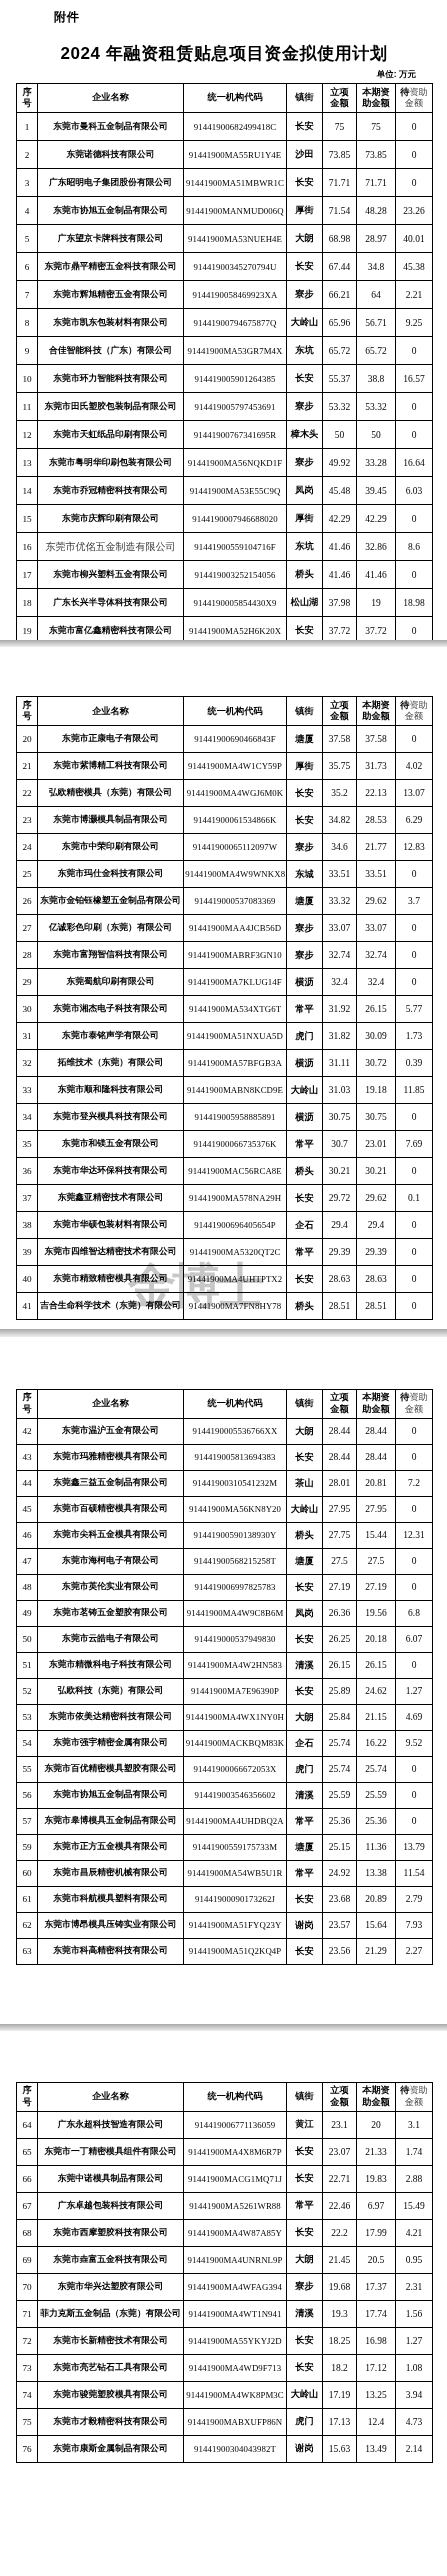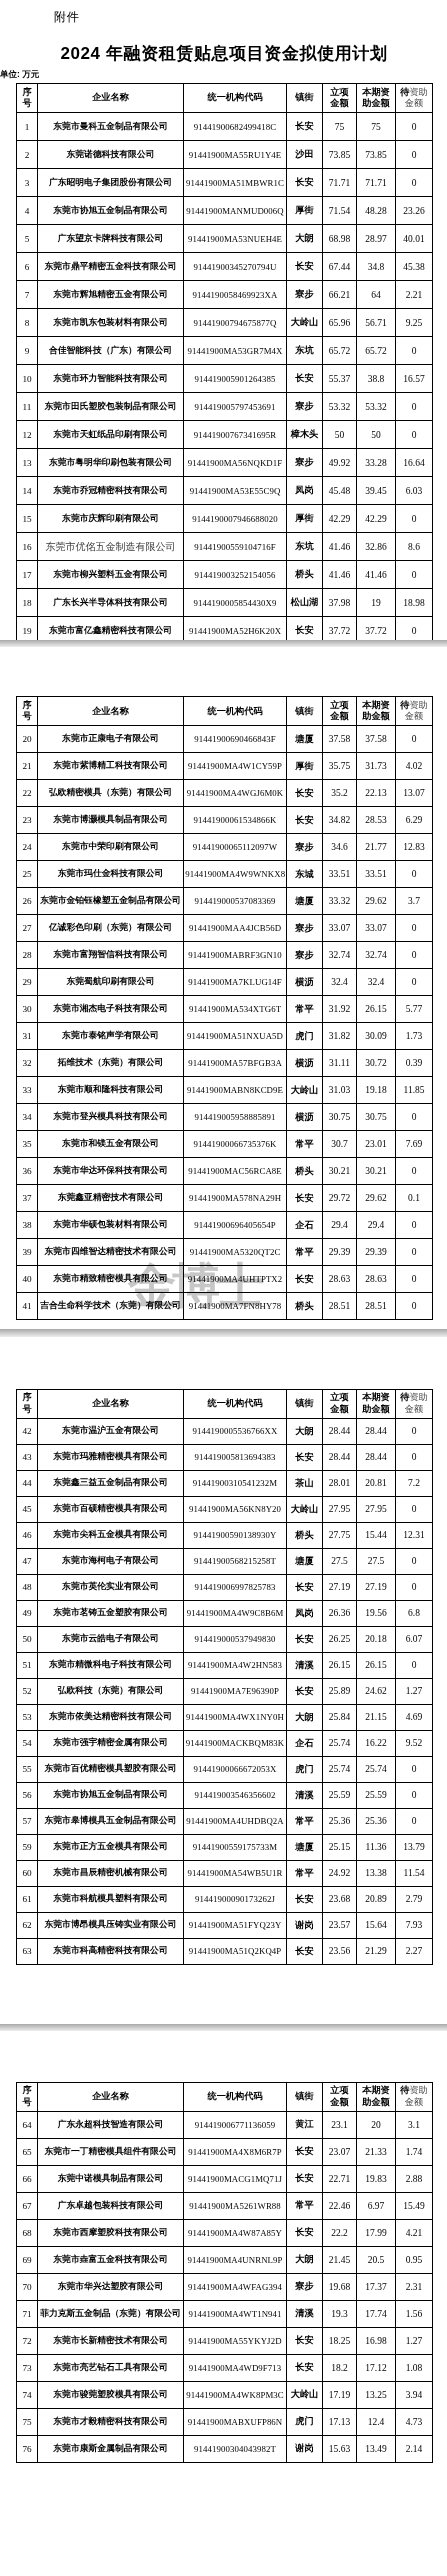--- a/index.html
+++ b/index.html
@@ -8,23 +8,23 @@
   .doc{width:448px;}
   .page{position:relative;background:#fff;overflow:hidden;}
   .page-sep{height:7.3px;background:linear-gradient(180deg,#a8a8a8 0%,#c9c9c9 45%,#ededed 100%);}
 
   
   .p1{height:640px;}
   .p2{height:682px;}
   .p3{height:687px;}
   .p4{height:546px;}
 
-  .attachment{font-size:12.2px;font-weight:400;margin:8.5px 0 0 54px;letter-spacing:0.6px;}
+  .attachment{font-size:12.2px;font-weight:700;margin:8.5px 0 0 54px;letter-spacing:0.6px;}
   .doc-title{font-size:17px;font-weight:700;text-align:center;margin-top:16px;letter-spacing:0.6px;}
-  .unit{font-size:8.5px;font-weight:700;padding-right:98px;margin-top:4.9px;margin-bottom:1.8px;}
+  .unit{font-size:8.5px;font-weight:700;text-align:right;padding-right:32px;margin-top:4.9px;margin-bottom:1.8px;}
 
   table.sheet{border-collapse:collapse;table-layout:fixed;margin-left:16px;width:416px;position:relative;z-index:1;background:transparent;}
   table.sheet th,table.sheet td{border:0.6px solid #000;text-align:center;vertical-align:middle;padding:0.6px 1.2px;overflow:hidden;}
   table.sheet th{font-size:9.2px;font-weight:700;white-space:pre-line;line-height:1.25;}
   thead tr{height:29px;}
   .p1 tbody tr{height:28px;}
   .p2 tbody tr{height:27px;}
   .p3 tbody tr{height:26px;}
   .p4 tbody tr{height:27px;}
 

